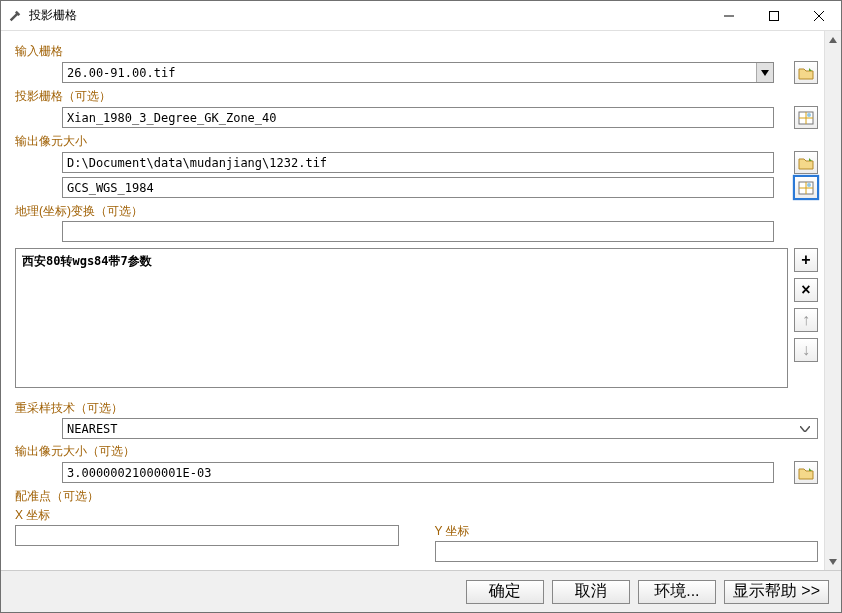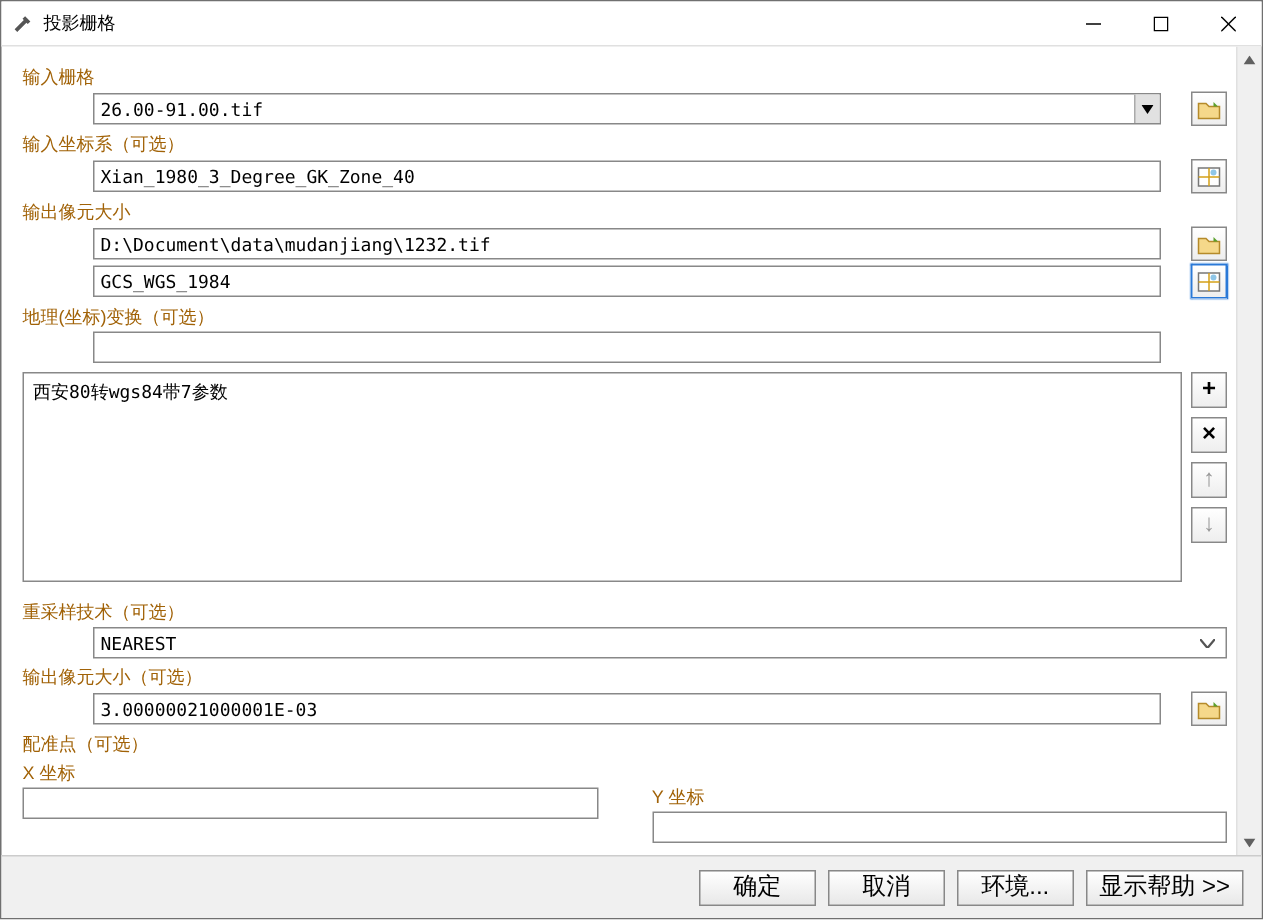--- a/index.html
+++ b/index.html
@@ -22,21 +22,21 @@
 input[type=text], .dropdown, .dropdown2, .listbox, .cell-input {
   width: 100%; height: 21px; border: 1px solid #888; background: #fff; font-family: SimSun, monospace; font-size: 12px; padding: 0 4px;
 }
 .dropdown { display: flex; align-items: center; justify-content: space-between; }
 .dropdown-arrow { width: 17px; height: 19px; background: #e1e1e1; border-left: 1px solid #aaa; display: flex; align-items: center; justify-content: center; margin-right: -4px; }
 .dropdown2 { display: flex; align-items: center; justify-content: space-between; position: relative; }
 .dropdown2-arrow { width: 16px; display: flex; align-items: center; justify-content: center; color: #555; }
 .icon-btn { width: 24px; height: 23px; border: 1px solid #888; background: linear-gradient(#fff,#eee); display: flex; align-items: center; justify-content: center; cursor: pointer; }
 .icon-btn.hl { border: 1px solid #2a79d7; box-shadow: 0 0 1px 1px #2a79d7; }
 .listbox-row { display: flex; gap: 6px; margin-top: 6px; }
-.listbox { height: 140px; padding: 4px 6px; overflow: auto; }
+.listbox { height: 140px; padding: 4px 6px; overflow: auto; font-weight: bold; }
 .btn-col { display: flex; flex-direction: column; gap: 6px; }
 .sq-btn { width: 24px; height: 24px; border: 1px solid #888; background: linear-gradient(#fff,#eee); display: flex; align-items: center; justify-content: center; font-size: 16px; font-weight: bold; cursor: pointer; }
 .sq-btn.disabled { color: #999; }
 .coords-row { display: flex; gap: 36px; margin-top: 2px; }
 .coord-col { flex: 1; }
 .footer { height: 42px; border-top: 1px solid #ccc; display: flex; justify-content: flex-end; align-items: center; padding: 0 12px; gap: 8px; background: #f0f0f0; }
 .footer-btn { min-width: 78px; height: 24px; border: 1px solid #888; background: linear-gradient(#fff,#e8e8e8); font-size: 16px; cursor: pointer; padding: 0 8px; }
 .spacer-right { width: 24px; height: 1px; }
 </style>
 </head>
@@ -89,21 +89,21 @@
           </div>
         </div>
         <div class="icon-btn">
           <svg width="16" height="14" viewBox="0 0 16 14">
               <path d="M1 3 L6 3 L8 5 L15 5 L15 13 L1 13 Z" fill="#f5d88a" stroke="#b58a2a"></path>
               <path d="M11 2 L14 5 L11 5 Z" fill="#5aa02c"></path>
             </svg>
         </div>
       </div>
 
-      <div class="field-label">输入坐标系（可选）</div>
+      <div class="field-label">投影栅格（可选）</div>
       <div class="row">
         <div class="input-wrap">
           <input type="text" value="Xian_1980_3_Degree_GK_Zone_40" style="">
         </div>
         <div class="icon-btn">
           <svg width="16" height="14" viewBox="0 0 16 14">
               <rect x="1" y="1" width="14" height="12" fill="#fff" stroke="#777"></rect>
               <line x1="1" y1="7" x2="15" y2="7" stroke="#d4a017"></line>
               <line x1="8" y1="1" x2="8" y2="13" stroke="#d4a017"></line>
               <circle cx="11" cy="4" r="2" fill="#8fc6e8"></circle>

